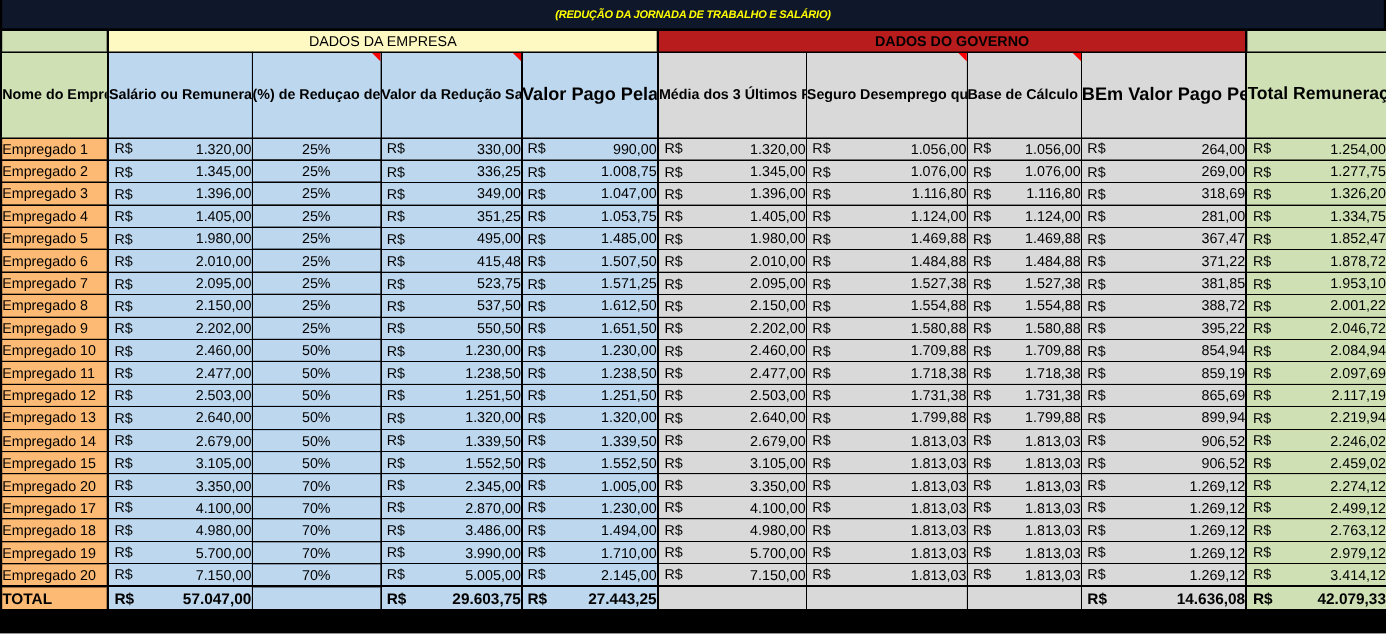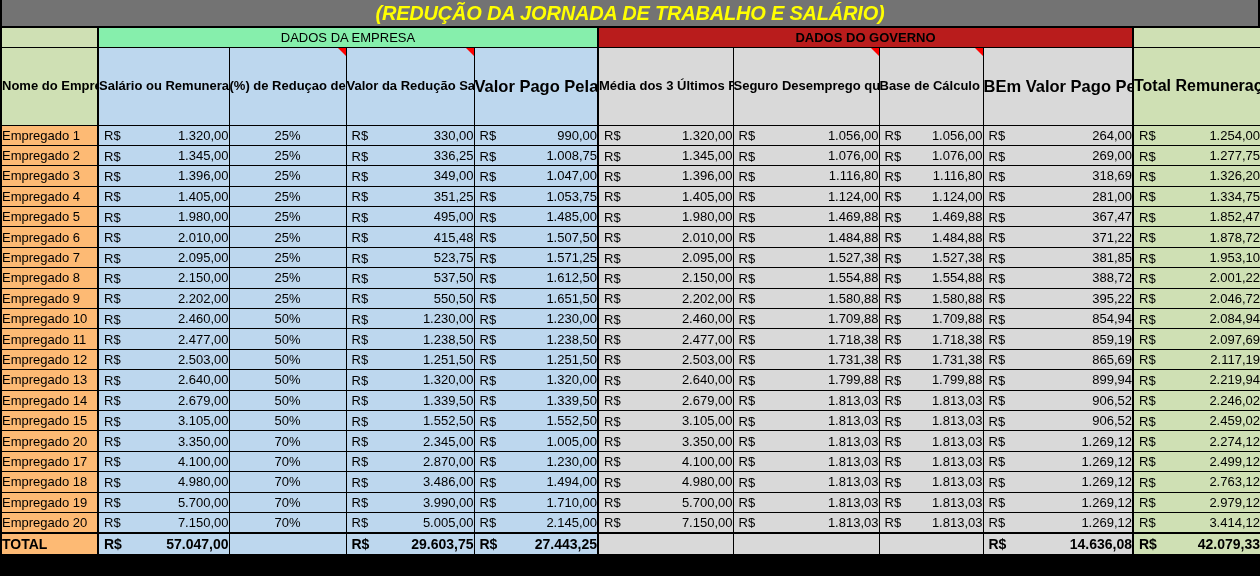--- a/index.html
+++ b/index.html
@@ -25,25 +25,25 @@
     display: flex;
     align-items: center;
     justify-content: center;
     letter-spacing: -0.2px;
     border-left: 2px solid #000;
     border-right: 2px solid #000;
     border-top: 2px solid #000;
   }
   .subtitle-bar {
     height: 26px;
-    background: #737373;
+    background: #0f172a;
     color: #ffff00;
     font-weight: bold;
     font-style: italic;
-    font-size: 20px;
+    font-size: 10px;
     display: flex;
     align-items: center;
     justify-content: center;
     letter-spacing: -0.2px;
     border-left: 2px solid #000;
     border-right: 2px solid #000;
   }
   
   table.grid {
     border-collapse: collapse;
@@ -60,21 +60,21 @@
     overflow: hidden;
     white-space: nowrap;
   }
   
   .grp {
     height: 20px;
     text-align: center;
     font-weight: normal;
     font-size: 13.5px;
   }
-  .grp-empresa { background: #86efac; color: #000; }
+  .grp-empresa { background: #fef9c3; color: #000; }
   .grp-governo { background: #b91c1c; color: #cc0000; font-weight: bold; }
   .grp-blank-green { background: #cfe0b4; }
   
   .hdr {
     height: 78px;
     text-align: center;
     font-weight: bold;
     line-height: 1.22;
     font-size: 13.5px;
     position: relative;

